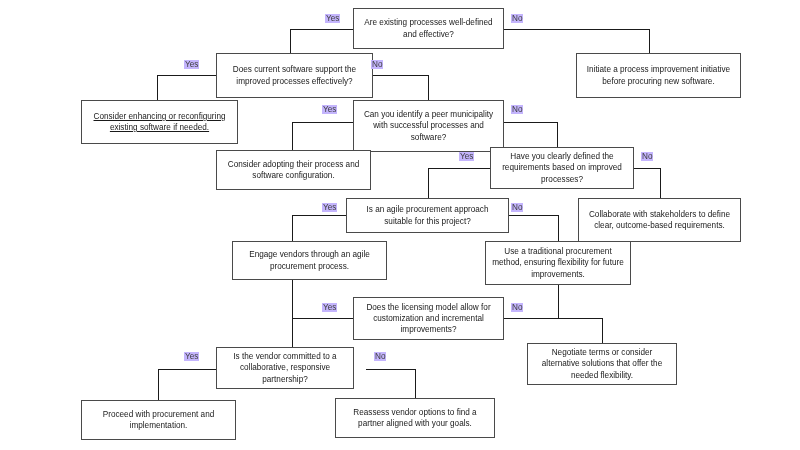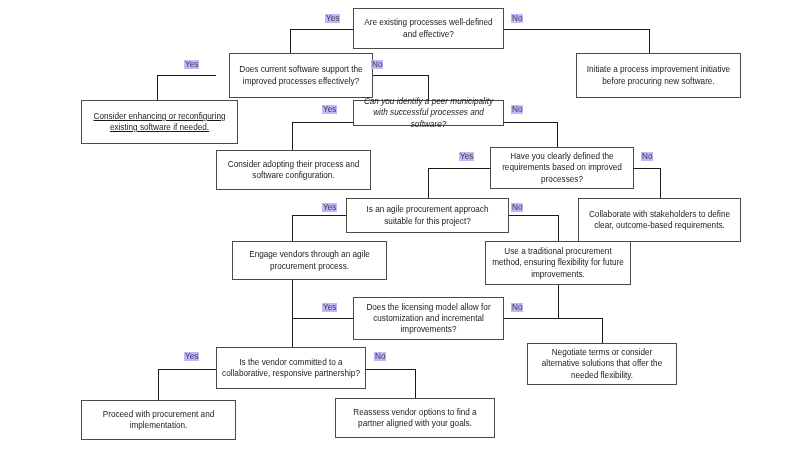--- a/index.html
+++ b/index.html
@@ -73,30 +73,30 @@
       <path d="M 292 280 L 292 318 L 353 318" fill="none" stroke="#1a1a1a" stroke-width="1" shape-rendering="crispEdges"></path>
       <path d="M 558 285 L 558 318 L 504 318" fill="none" stroke="#1a1a1a" stroke-width="1" shape-rendering="crispEdges"></path>
       <path d="M 353 318 L 292 318 L 292 347" fill="none" stroke="#1a1a1a" stroke-width="1" shape-rendering="crispEdges"></path>
       <path d="M 504 318 L 602 318 L 602 343" fill="none" stroke="#1a1a1a" stroke-width="1" shape-rendering="crispEdges"></path>
       <path d="M 216 369 L 158 369 L 158 400" fill="none" stroke="#1a1a1a" stroke-width="1" shape-rendering="crispEdges"></path>
       <path d="M 366 369 L 415 369 L 415 398" fill="none" stroke="#1a1a1a" stroke-width="1" shape-rendering="crispEdges"></path>
     </svg>
 <div class="node" style="left: 353px; top: 8px; width: 151px; height: 41px; border-color: rgb(74, 74, 74);">
       <span>Are existing processes well-defined and effective?</span>
     </div>
-    <div class="node" style="left: 229px; top: 53px; width: 144px; height: 45px; border-color: rgb(74, 74, 74);">
+    <div class="node" style="left: 216px; top: 53px; width: 157px; height: 45px; border-color: rgb(74, 74, 74);">
       <span>Does current software support the improved processes effectively?</span>
     </div>
     <div class="node" style="left: 576px; top: 53px; width: 165px; height: 45px; border-color: rgb(74, 74, 74);">
       <span>Initiate a process improvement initiative before procuring new software.</span>
     </div>
     <div class="node" style="left: 81px; top: 100px; width: 157px; height: 44px; border-color: rgb(74, 74, 74); text-decoration: underline;">
       <span>Consider enhancing or reconfiguring existing software if needed.</span>
     </div>
-    <div class="node" style="left: 353px; top: 100px; width: 151px; height: 26px; border-color: rgb(74, 74, 74); font-style: italic;">
+    <div class="node" style="left: 353px; top: 100px; width: 151px; height: 52px; border-color: rgb(74, 74, 74);">
       <span>Can you identify a peer municipality with successful processes and software?</span>
     </div>
     <div class="node" style="left: 216px; top: 150px; width: 155px; height: 40px; border-color: rgb(74, 74, 74);">
       <span>Consider adopting their process and software configuration.</span>
     </div>
     <div class="node" style="left: 490px; top: 147px; width: 144px; height: 42px; border-color: rgb(74, 74, 74);">
       <span>Have you clearly defined the requirements based on improved processes?</span>
     </div>
     <div class="node" style="left: 346px; top: 198px; width: 163px; height: 35px; border-color: rgb(74, 74, 74); justify-content: flex-end;">
       <span>Is an agile procurement approach suitable for this project?</span>
@@ -109,21 +109,21 @@
     </div>
     <div class="node" style="left: 485px; top: 241px; width: 146px; height: 44px; border-color: rgb(74, 74, 74);">
       <span>Use a traditional procurement method, ensuring flexibility for future improvements.</span>
     </div>
     <div class="node" style="left: 353px; top: 297px; width: 151px; height: 43px; border-color: rgb(74, 74, 74);">
       <span>Does the licensing model allow for customization and incremental improvements?</span>
     </div>
     <div class="node" style="left: 527px; top: 343px; width: 150px; height: 42px; border-color: rgb(74, 74, 74);">
       <span>Negotiate terms or consider alternative solutions that offer the needed flexibility.</span>
     </div>
-    <div class="node" style="left: 216px; top: 347px; width: 150px; height: 42px; border-color: rgb(74, 74, 74);">
+    <div class="node" style="left: 216px; top: 347px; width: 138px; height: 42px; border-color: rgb(74, 74, 74);">
       <span>Is the vendor committed to a collaborative, responsive partnership?</span>
     </div>
     <div class="node" style="left: 81px; top: 400px; width: 155px; height: 40px; border-color: rgb(74, 74, 74);">
       <span>Proceed with procurement and implementation.</span>
     </div>
     <div class="node" style="left: 335px; top: 398px; width: 160px; height: 40px; border-color: rgb(74, 74, 74);">
       <span>Reassess vendor options to find a partner aligned with your goals.</span>
     </div>
     <div class="edge-label" style="left: 325px; top: 14px; color: rgb(60, 60, 60);">Yes</div>
     <div class="edge-label" style="left: 511px; top: 14px; color: rgb(60, 60, 60);">No</div>

